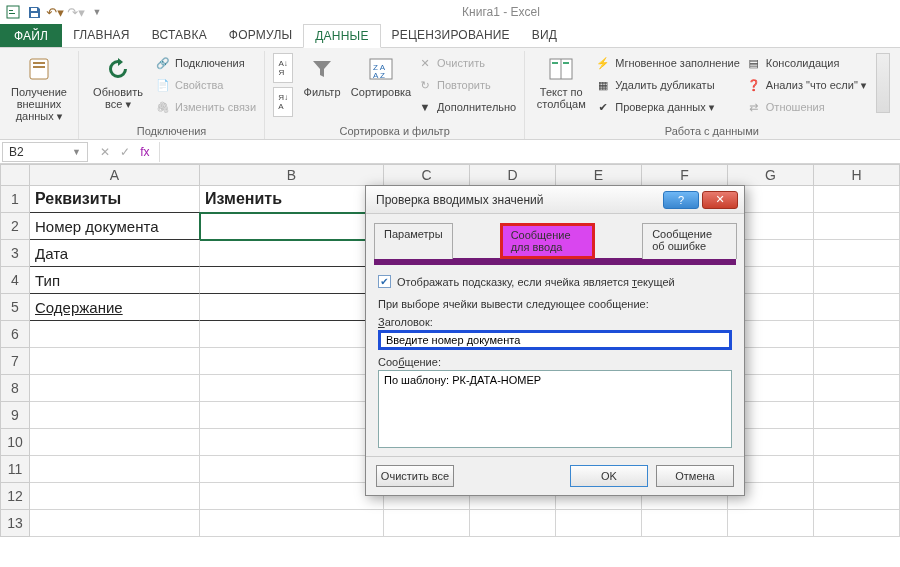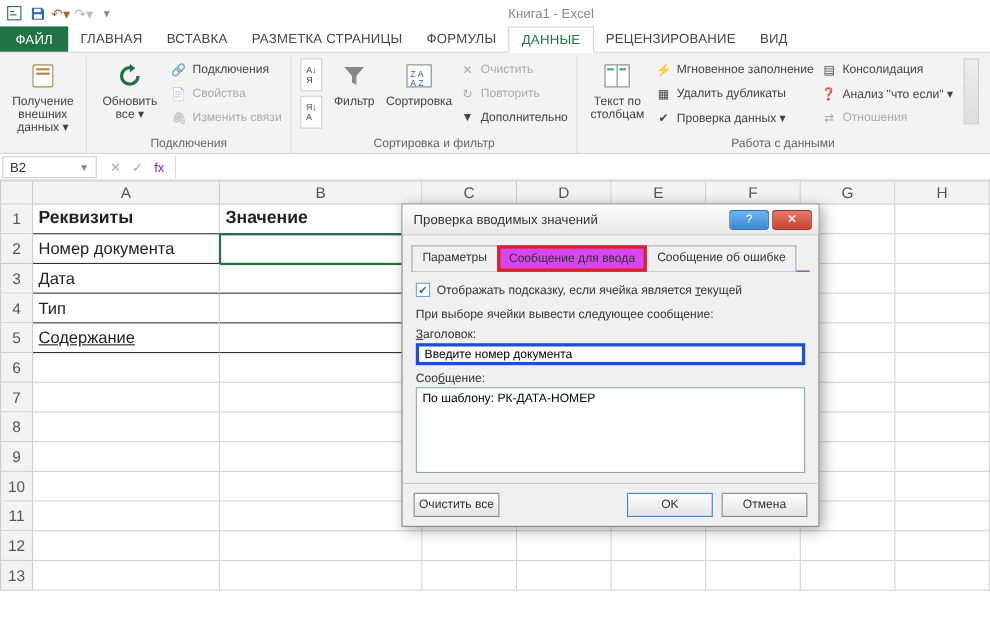--- a/index.html
+++ b/index.html
@@ -43,21 +43,21 @@
   .cell.sel { outline:2px solid #217346; outline-offset:-1px;}
   .colA { width:170px; } .colB { width:184px; }
   .colC,.colD,.colE,.colF,.colG,.colH { width:86px; }
   
   .dialog { position:absolute; left:365px; top:185px; width:380px; background:#f0f0f0; border:1px solid #888; box-shadow:3px 3px 12px rgba(0,0,0,0.35);}
   .dlg-title { height:28px; background:linear-gradient(#fdfdfd,#e9e9e9); border-bottom:1px solid #ccc; display:flex; align-items:center; padding:0 6px 0 10px; font-size:12px; color:#333;}
   .dlg-title .t { flex:1;}
   .dlg-winbtn { width:36px; height:18px; margin-left:3px; border-radius:3px; display:flex; align-items:center; justify-content:center; color:#fff; font-size:11px;}
   .dlg-help { background:linear-gradient(#6fb7f5,#3a87d0); border:1px solid #2b76bf;}
   .dlg-close{ background:linear-gradient(#e87a6e,#c9402c); border:1px solid #a03020;}
-  .dlg-tabs { display:flex; margin:8px 8px 0 8px; border-bottom:1px solid #701a75;}
+  .dlg-tabs { display:flex; margin:8px 8px 0 8px; border-bottom:7px solid #701a75;gap:48px;}
   .dlg-tab { border:1px solid #aaa; border-bottom:none; padding:4px 9px; font-size:11px; background:#f0f0f0; margin-right:-1px; position:relative; top:1px; color:#333;}
   .dlg-tab.active-tab { background:#d946ef; z-index:2; border:3px solid #d22; padding:3px 8px;}
   .dlg-body { padding:10px 12px 6px 12px; font-size:11px; color:#333;}
   .chk-row { display:flex; align-items:center; gap:6px; margin-bottom:10px;}
   .chkbox { width:13px;height:13px;border:1px solid #7a9fc9;background:#fff;display:flex;align-items:center;justify-content:center;color:#2a6bb0;font-size:10px;}
   .field-label { margin:6px 0 2px 0;}
   .dlg-input { width:100%; height:20px; border:3px solid #1d4ed8; background:#fff; padding:0 5px; font-size:11px;}
   .dlg-textarea { width:100%; height:78px; border:1px solid #8aa; background:#fff; padding:3px 5px; font-size:11px; resize:none;}
   .dlg-buttons { border-top:1px solid #ccc; padding:8px 10px; display:flex; gap:8px;}
   .dlg-btn { min-width:78px; height:22px; border:1px solid #8a8a8a; background:linear-gradient(#fdfdfd,#e4e4e4); font-size:11px; display:flex; align-items:center; justify-content:center; color:#333;}
@@ -87,21 +87,20 @@
     <div class="qat-btn" style="color:#bbb">↷▾</div>
     <div class="qat-btn" style="color:#888;font-size:9px">▼</div>
   </div>
   <div class="title-center">Книга1 - Excel</div>
 </div>
 
 <div class="tabs">
   <div class="tab file">ФАЙЛ</div>
   <div class="tab">ГЛАВНАЯ</div>
   <div class="tab">ВСТАВКА</div>
-  <div class="tab">РАЗМЕТКА СТРАНИЦЫ</div>
   <div class="tab">ФОРМУЛЫ</div>
   <div class="tab active">ДАННЫЕ</div>
   <div class="tab">РЕЦЕНЗИРОВАНИЕ</div>
   <div class="tab">ВИД</div>
 </div>
 
 <div class="ribbon">
   <div class="group">
     <div class="group-body">
       <div class="bigbtn">
@@ -264,21 +263,21 @@
       <div class="colhead colE">E</div>
       <div class="colhead colF">F</div>
       <div class="colhead colG">G</div>
       <div class="colhead colH">H</div>
     </div>
   </div>
   <div class="rows" id="rows">
       <div class="row">
         <div class="rowhead">1</div>
         <div class="cell colA bold" style="border-bottom: 1.5px solid rgb(51, 51, 51);">Реквизиты</div>
-        <div class="cell colB bold" style="border-bottom: 1.5px solid rgb(51, 51, 51);">Значение</div>
+        <div class="cell colB bold" style="border-bottom: 1.5px solid rgb(51, 51, 51);">Изменить</div>
         <div class="cell colC"></div>
         <div class="cell colD"></div>
         <div class="cell colE"></div>
         <div class="cell colF"></div>
         <div class="cell colG"></div>
         <div class="cell colH"></div>
       </div>
       <div class="row">
         <div class="rowhead">2</div>
         <div class="cell colA" style="border-bottom: 1.5px solid rgb(51, 51, 51);">Номер документа</div>

